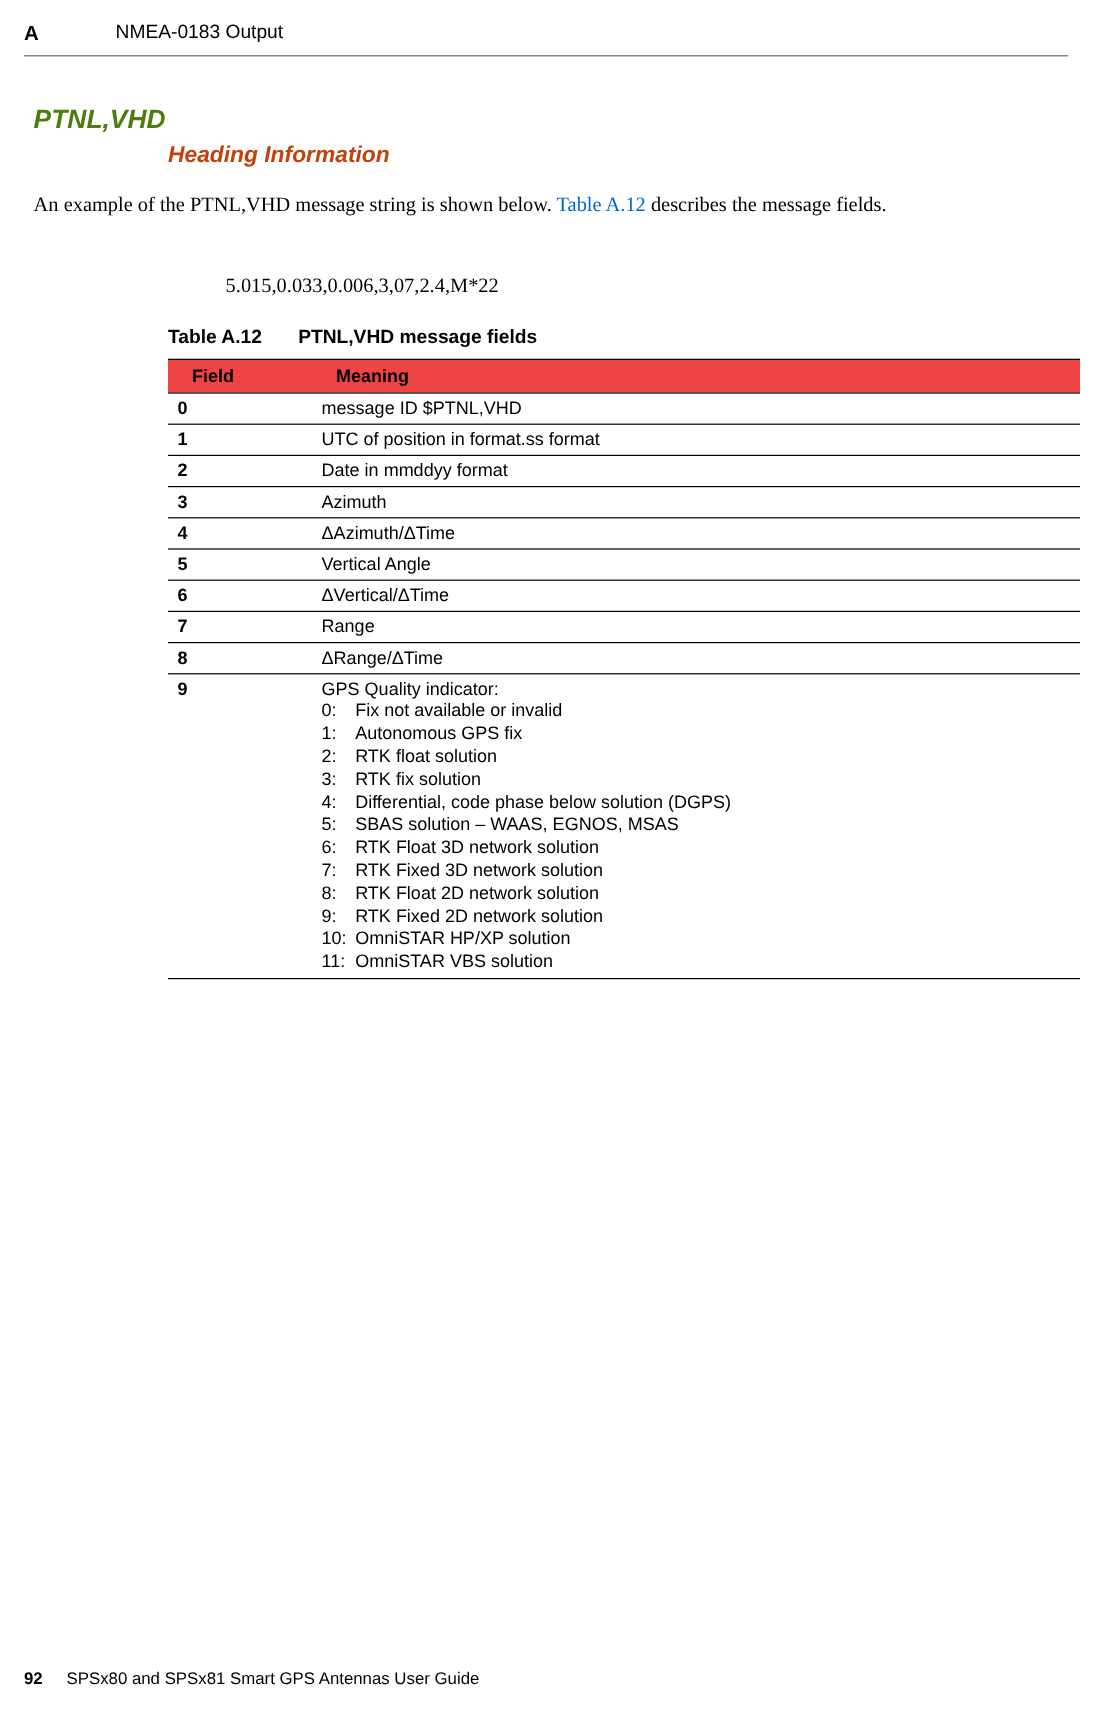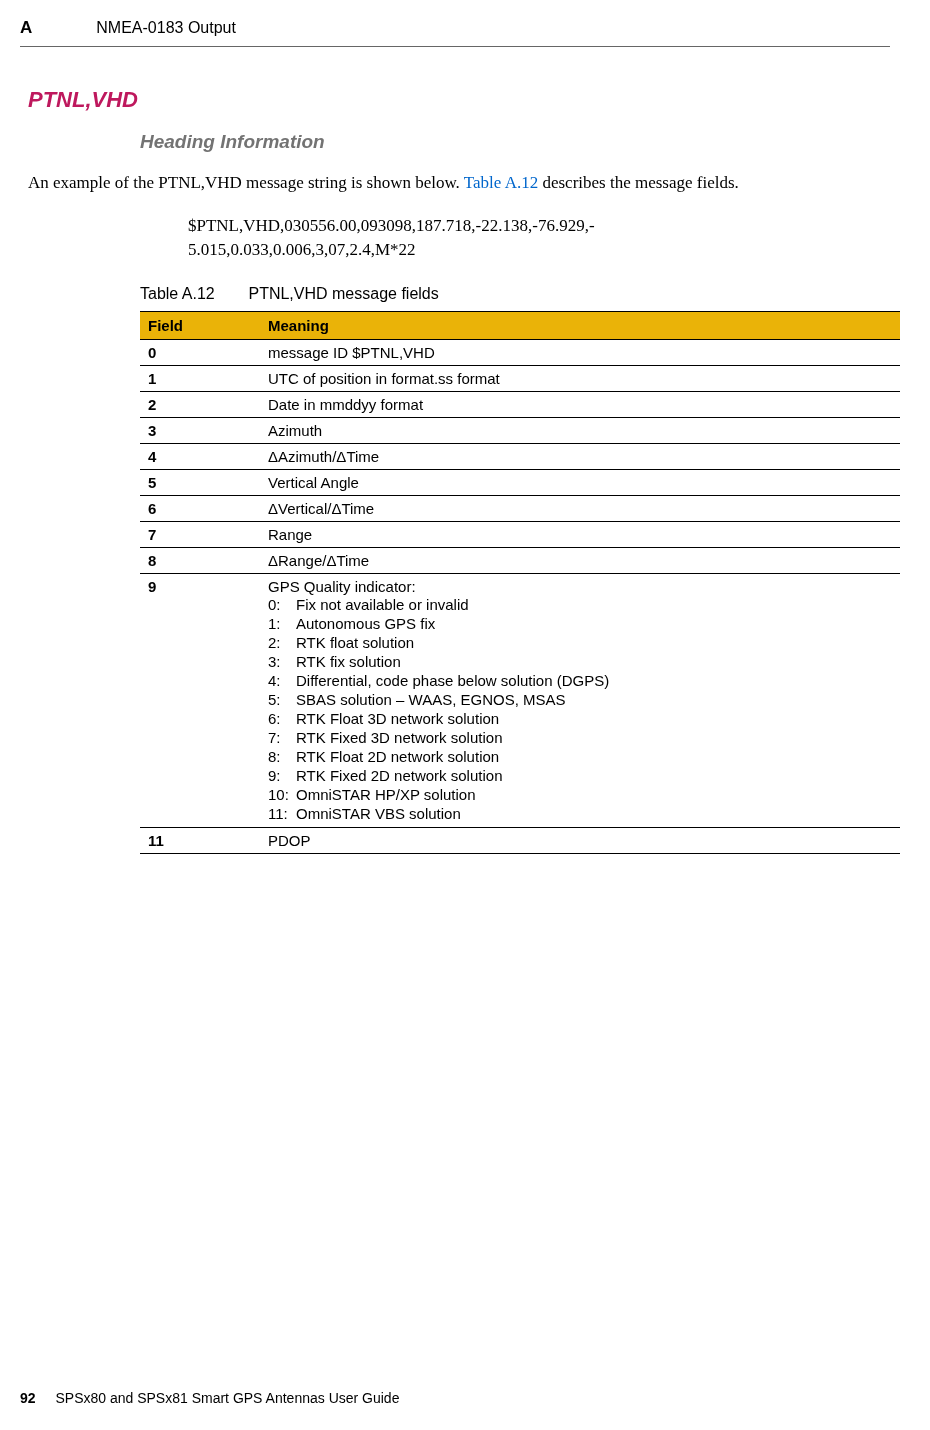--- a/index.html
+++ b/index.html
@@ -33,29 +33,29 @@
     }
     .header-line {
       border-bottom: 1px solid #666;
       margin-left: 20px;
       margin-right: 40px;
     }
     .content {
       padding: 40px 40px 0 28px;
     }
     .section-title {
-      color: #be185d;
+      color: #4d7c0f;
       font-family: 'Segoe UI', Arial, sans-serif;
       font-size: 22px;
       font-weight: bold;
       font-style: italic;
-      margin-bottom: 18px;
+      margin-bottom: 6px;
     }
     .subsection-title {
-      color: #737373;
+      color: #c2410c;
       font-family: 'Segoe UI', Arial, sans-serif;
       font-size: 19px;
       font-weight: bold;
       font-style: italic;
       margin-left: 112px;
       margin-bottom: 18px;
     }
     .body-text {
       font-size: 17px;
       line-height: 1.45;
@@ -67,39 +67,39 @@
     .example-text {
       margin-left: 160px;
       font-size: 17px;
       line-height: 1.45;
       margin-bottom: 22px;
     }
     .table-caption {
       margin-left: 112px;
       font-family: 'Segoe UI', Arial, sans-serif;
       font-size: 16px;
-      font-weight: 400;
+      font-weight: 700;
       margin-bottom: 8px;
     }
     .table-caption-label {
       display: inline-block;
       width: 104px;
     }
     .fields-table {
       margin-left: 112px;
       width: 760px;
       border-collapse: collapse;
       font-family: 'Segoe UI', Arial, sans-serif;
       font-size: 15px;
     }
     .fields-table thead th {
-      background: #eab308;
+      background: #ef4444;
       text-align: left;
       font-weight: bold;
-      padding: 5px 8px;
+      padding: 5px 20px;
       border-top: 1px solid #000;
       border-bottom: 1px solid #000;
     }
     .fields-table thead th:first-child {
       width: 120px;
     }
     .fields-table tbody td {
       padding: 4px 8px;
       border-bottom: 1px solid #000;
       vertical-align: top;
@@ -142,21 +142,21 @@
 
 <div class="content">
   <div class="section-title">PTNL,VHD</div>
   <div class="subsection-title">Heading Information</div>
 
   <div class="body-text">
     <span>An example of the PTNL,VHD message string is shown below. </span><span class="link">Table A.12</span><span> describes the message fields.</span>
   </div>
 
   <div class="example-text">
-    <span>$PTNL,VHD,030556.00,093098,187.718,-22.138,-76.929,-</span><br>
+    <br>
     <span>5.015,0.033,0.006,3,07,2.4,M*22</span>
   </div>
 
   <div class="table-caption">
     <span class="table-caption-label">Table A.12</span>
     <span>PTNL,VHD message fields</span>
   </div>
 
   <table class="fields-table">
     <thead>
@@ -215,24 +215,20 @@
               <li><span class="qnum">5:</span><span>SBAS solution – WAAS, EGNOS, MSAS</span></li>
               <li><span class="qnum">6:</span><span>RTK Float 3D network solution</span></li>
               <li><span class="qnum">7:</span><span>RTK Fixed 3D network solution</span></li>
               <li><span class="qnum">8:</span><span>RTK Float 2D network solution</span></li>
               <li><span class="qnum">9:</span><span>RTK Fixed 2D network solution</span></li>
               <li><span class="qnum">10:</span><span>OmniSTAR HP/XP solution</span></li>
               <li><span class="qnum">11:</span><span>OmniSTAR VBS solution</span></li>
             </ul>
           </td>
         </tr>
-        <tr>
-          <td class="field-col">11</td>
-          <td>PDOP</td>
-        </tr>
       </tbody>
   </table>
 </div>
 
 <div class="footer">
   <span class="footer-page">92</span>
   <span>SPSx80 and SPSx81 Smart GPS Antennas User Guide</span>
 </div>
 
 </body></html>

